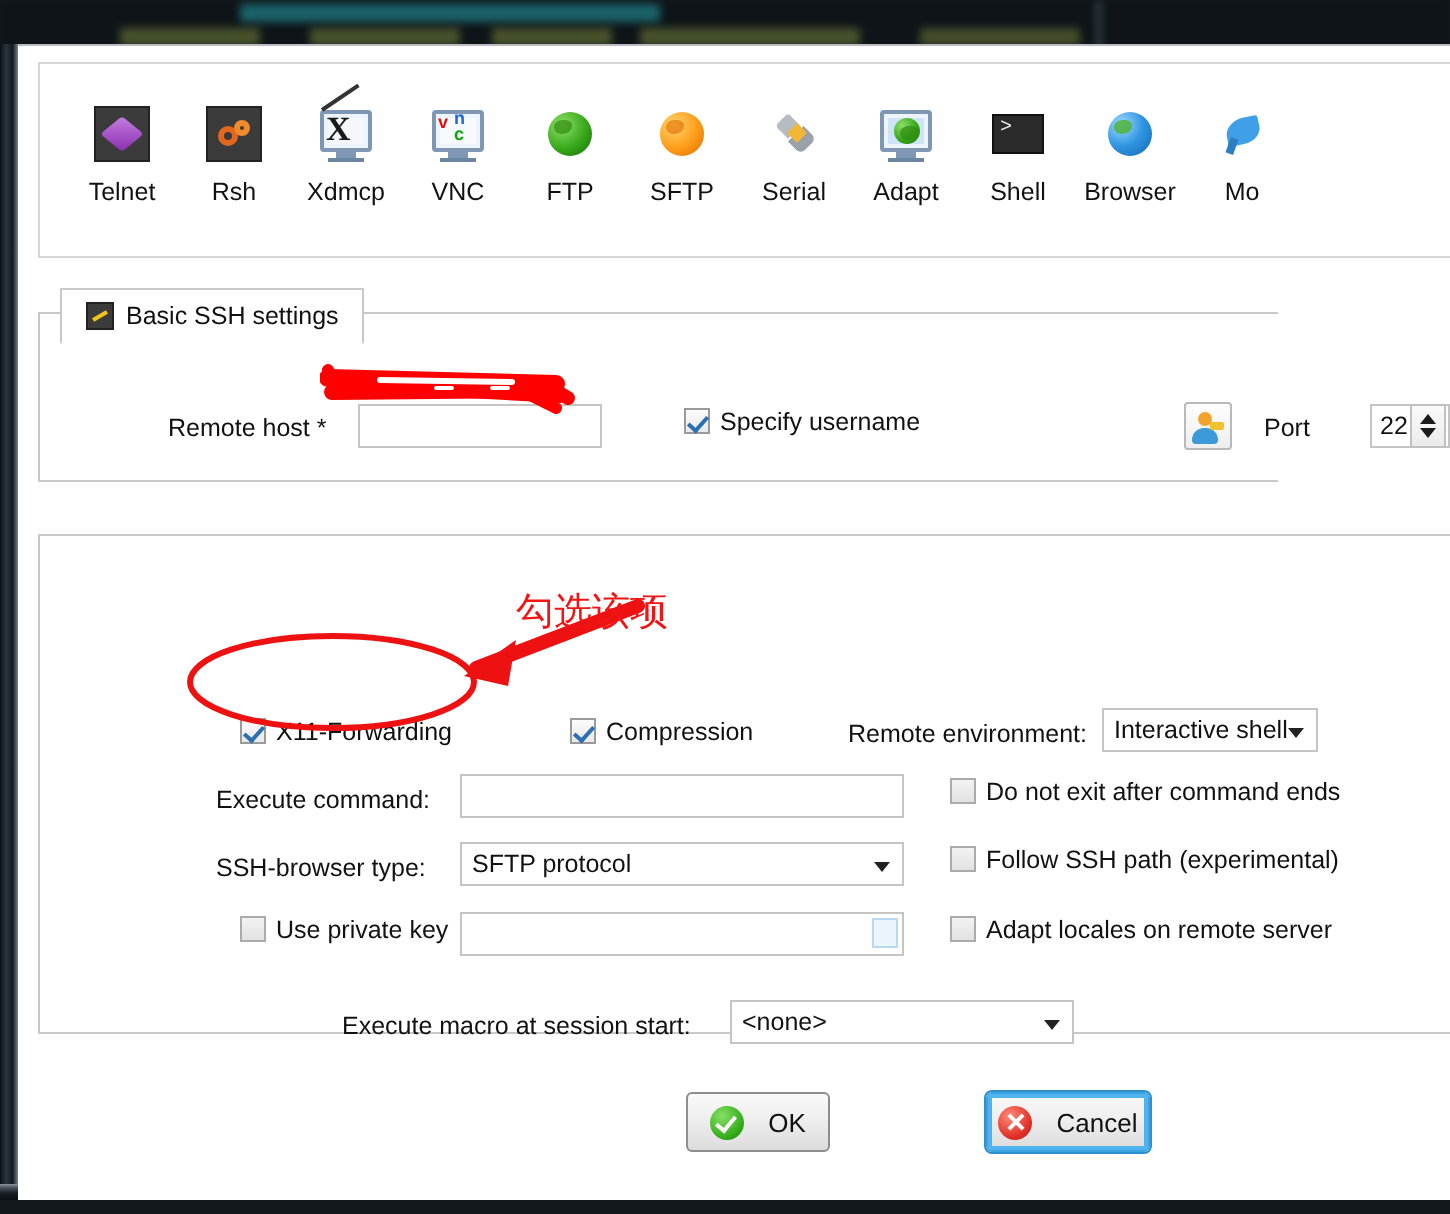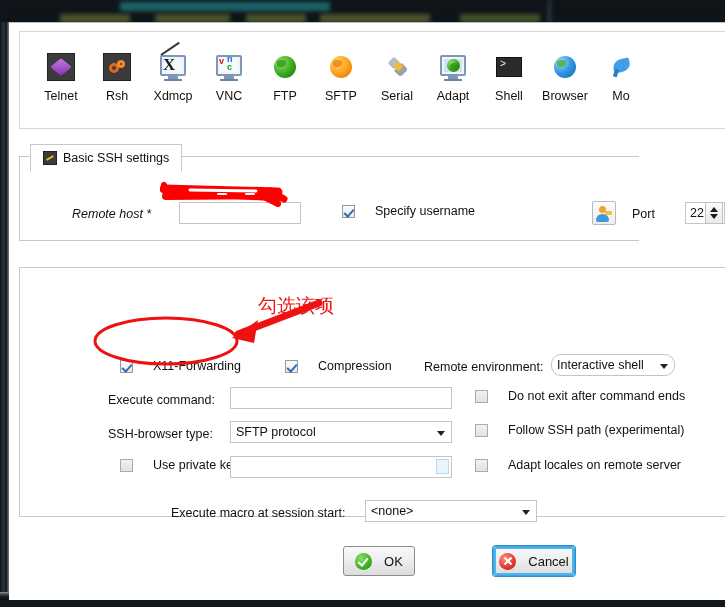--- a/index.html
+++ b/index.html
@@ -347,22 +347,21 @@
     right: 6px; top: 9px;
     width: 0; height: 0;
     border-left: 4px solid transparent;
     border-right: 4px solid transparent;
     border-top: 5px solid #222;
   }
 
   .chk {
     position: absolute;
     display: flex;
-    align-items: center;
-    gap: 20px;
+    gap: 5px;
     font-size: 12.5px;
     color: #111;
     white-space: nowrap;
     cursor: default;
   }
   .box {
     width: 13px; height: 13px; flex: 0 0 13px;
     box-sizing: border-box;
     border: 1px solid #9a9a9a;
     background: linear-gradient(to bottom,#fbfbfb,#e9e9e9);
@@ -609,21 +608,21 @@
     </div>
 
     <div class="groupbox" style="left:10px; top:133px; width:620px; height:85px; border-right:none;">
       <div class="tabstrip">
         <div class="tab active">
           <span class="tab-ic key"></span>
           <span>Basic SSH settings</span>
         </div>
       </div>
 
-      <span class="lbl" style="left:52px; top:50px;font-style:italic;">Remote host *</span>
+      <span class="lbl" style="left:64px; top:50px;">Remote host *</span>
 
       <input class="textfield" style="left: 159px; top: 45px; width: 122px;" value="">
 
       <div class="chk" style="left:322px; top:47px;">
         <span class="box on"></span>
         <span>Specify username</span>
       </div>
 
 
       <div class="user-btn" style="left:572px; top:44px;">
@@ -650,21 +649,21 @@
         <span>X11-Forwarding</span>
       </div>
 
       <div class="chk" style="left:265px; top:91px;">
         <span class="box on"></span>
         <span>Compression</span>
       </div>
 
       <span class="lbl" style="left:404px; top:92px;">Remote environment:</span>
 
-      <div class="combo" style="left:531px; top:86px; width:124px;border-radius:10px;">
+      <div class="combo" style="left:531px; top:86px; width:108px;">
         <span>Interactive shell</span>
         <span class="arrow"></span>
       </div>
 
       <span class="lbl" style="left:88px; top:125px;text-align:center;">Execute command:</span>
 
       <input class="textfield" style="left: 210px; top: 119px; width: 222px;" value="">
 
       <div class="chk" style="left:455px; top:121px;">
         <span class="box off"></span>

